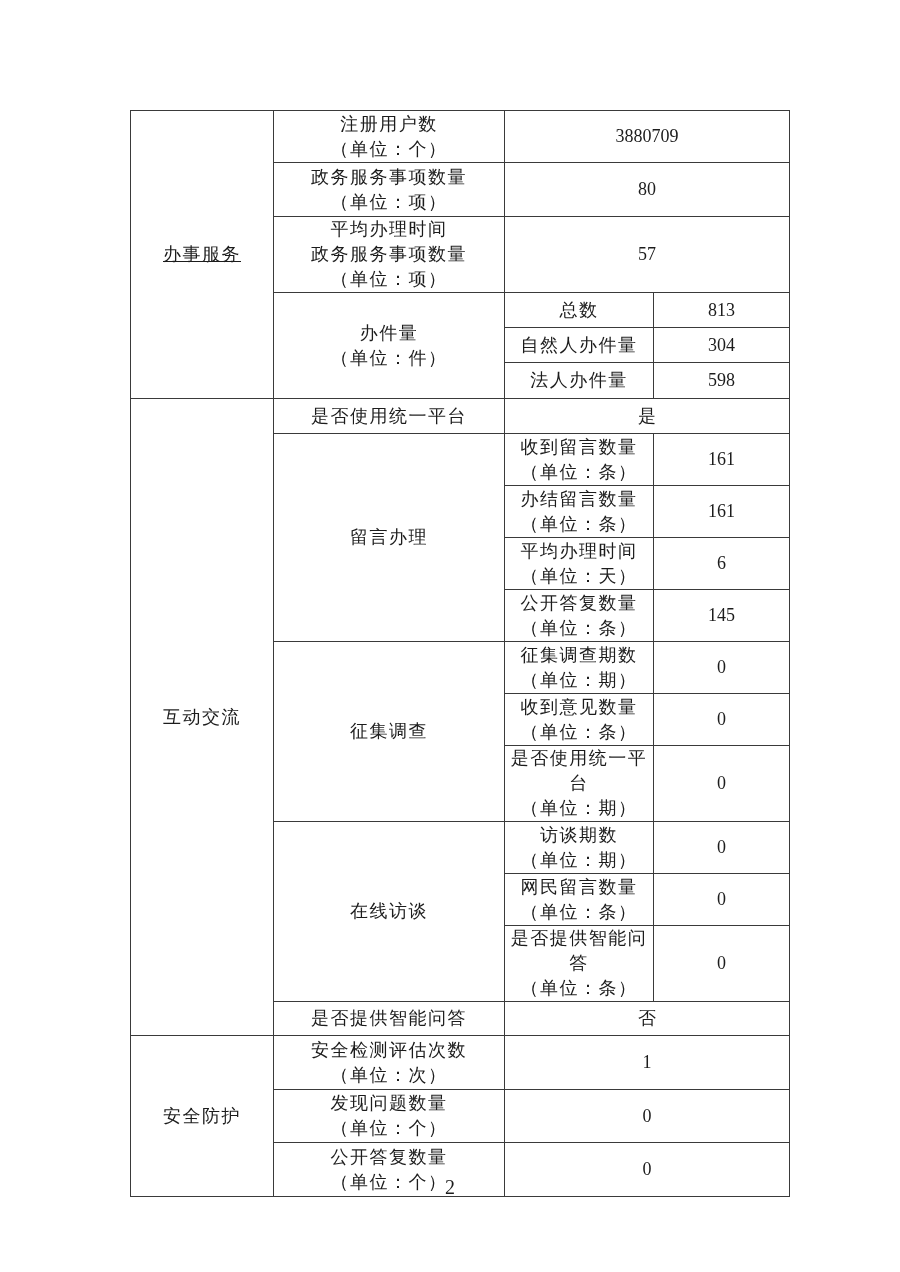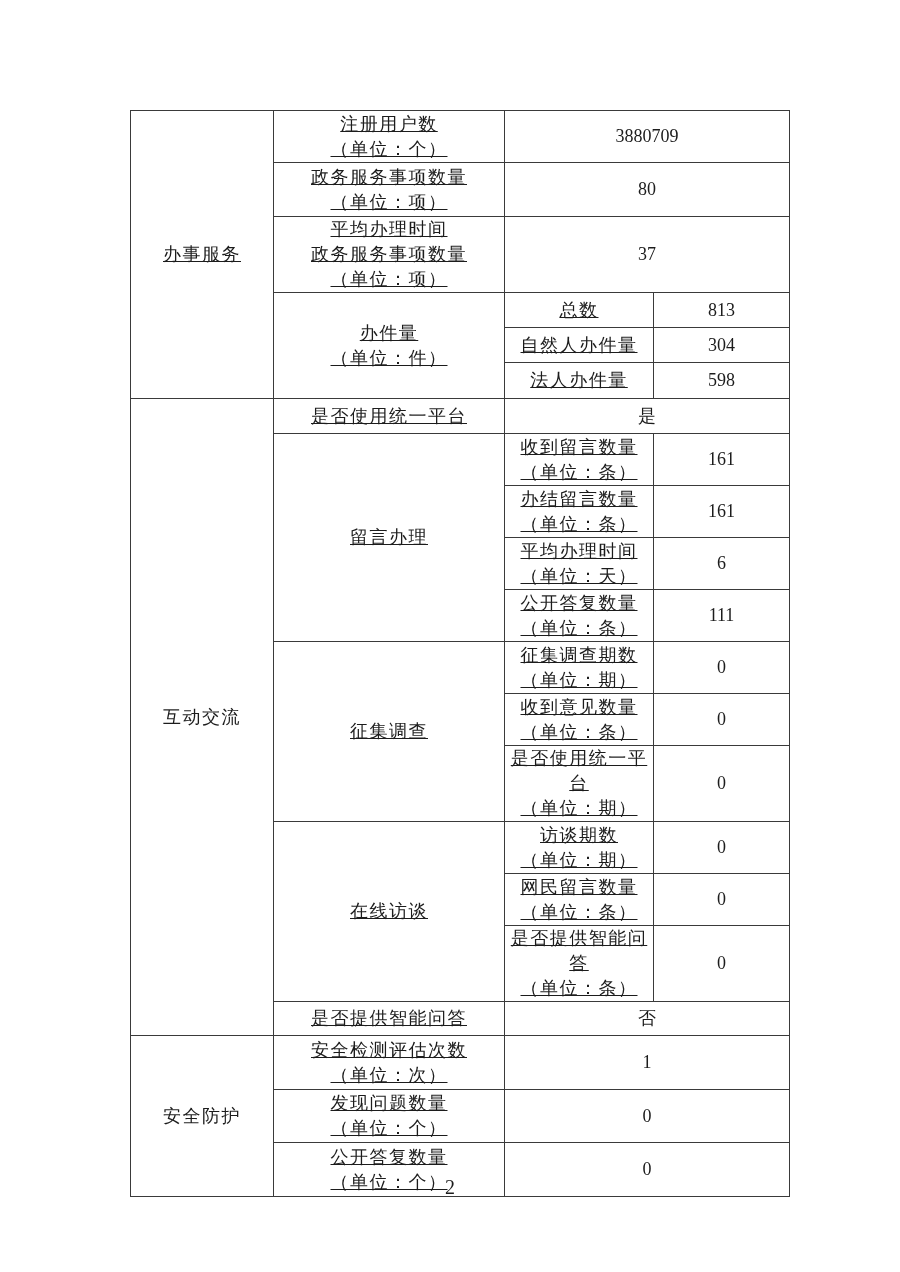--- a/index.html
+++ b/index.html
@@ -21,21 +21,21 @@
     border:1px solid #3a3a3a;
     text-align:center;
     vertical-align:middle;
     padding:0;
     font-size:18px;
     line-height:25px;
   }
   td.cjk{letter-spacing:1.5px;}
   td.cat-top{vertical-align:top;padding-top:5px;text-decoration:underline;}
   td.value{letter-spacing:0;font-size:18px;}
-  .line{display:block;text-decoration:underline;}
+  .line{display:block;}
   .page-number{
     position:absolute;left:0;right:0;top:1176px;
     text-align:center;
     font-size:20px;
     color:#1c1c1c;
   }
 </style>
 </head>
 <body>
 
@@ -64,21 +64,21 @@
         <span class="line">（单位：项）</span>
       </td>
       <td class="value" colspan="2">80</td>
     </tr>
     <tr style="height:74px">
       <td class="cjk">
         <span class="line">平均办理时间</span>
         <span class="line">政务服务事项数量</span>
         <span class="line">（单位：项）</span>
       </td>
-      <td class="value" colspan="2">37</td>
+      <td class="value" colspan="2">57</td>
     </tr>
     <tr style="height:35px">
       <td class="cjk" rowspan="3">
         <span class="line">办件量</span>
         <span class="line">（单位：件）</span>
       </td>
       <td class="cjk">
         <span class="line">总数</span>
       </td>
       <td class="value">813</td>
@@ -125,21 +125,21 @@
         <span class="line">平均办理时间</span>
         <span class="line">（单位：天）</span>
       </td>
       <td class="value">6</td>
     </tr>
     <tr style="height:52px">
       <td class="cjk">
         <span class="line">公开答复数量</span>
         <span class="line">（单位：条）</span>
       </td>
-      <td class="value">111</td>
+      <td class="value">145</td>
     </tr>
     <tr style="height:52px">
       <td class="cjk" rowspan="3">
         <span class="line">征集调查</span>
       </td>
       <td class="cjk">
         <span class="line">征集调查期数</span>
         <span class="line">（单位：期）</span>
       </td>
       <td class="value">0</td>

